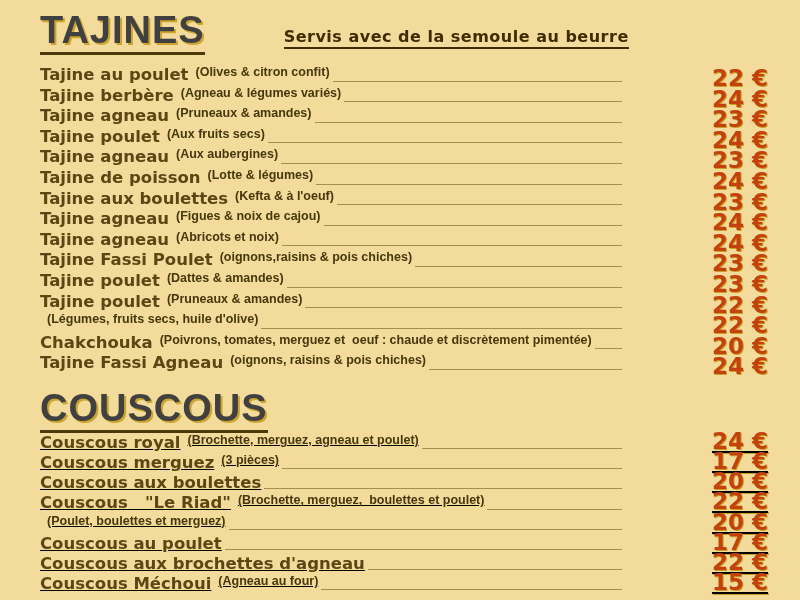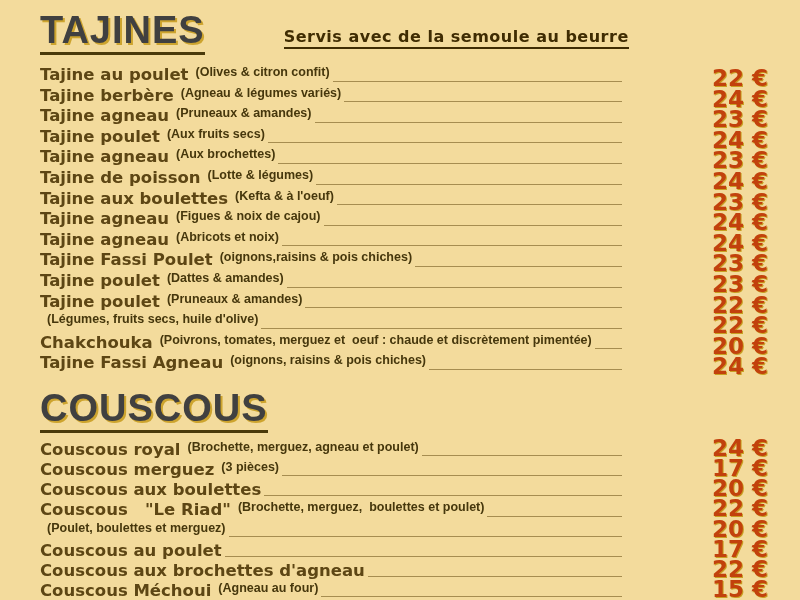--- a/index.html
+++ b/index.html
@@ -42,21 +42,21 @@
     padding-bottom: 1px;
     white-space: pre;
   }
   .sec2-header { padding-top: 14px; }
 
   
   .items {
     margin-top: 10px;
     padding: 0 32px 0 40px;
   }
-  .items-couscous { margin-top: 7px; }
+  .items-couscous { margin-top: 0; text-decoration: underline; }
   .row {
     display: flex;
     align-items: flex-start;
     height: 20.6px;
   }
   .items-couscous .row { height: 20.2px; }
   .item-name {
     font-family: "DejaVu Sans", sans-serif;
     font-size: 16.5px;
     line-height: 20.6px;
@@ -128,21 +128,21 @@
       </div>
       <div class="row">
         <span class="item-name">Tajine poulet</span>
         <span class="item-desc">(Aux fruits secs)</span>
         <span class="leader"></span>
         <span class="price-gap"></span>
         <span class="item-price">24 €</span>
       </div>
       <div class="row">
         <span class="item-name">Tajine agneau</span>
-        <span class="item-desc">(Aux brochettes)</span>
+        <span class="item-desc">(Aux aubergines)</span>
         <span class="leader"></span>
         <span class="price-gap"></span>
         <span class="item-price">23 €</span>
       </div>
       <div class="row">
         <span class="item-name">Tajine de poisson</span>
         <span class="item-desc">(Lotte &amp; légumes)</span>
         <span class="leader"></span>
         <span class="price-gap"></span>
         <span class="item-price">24 €</span>

